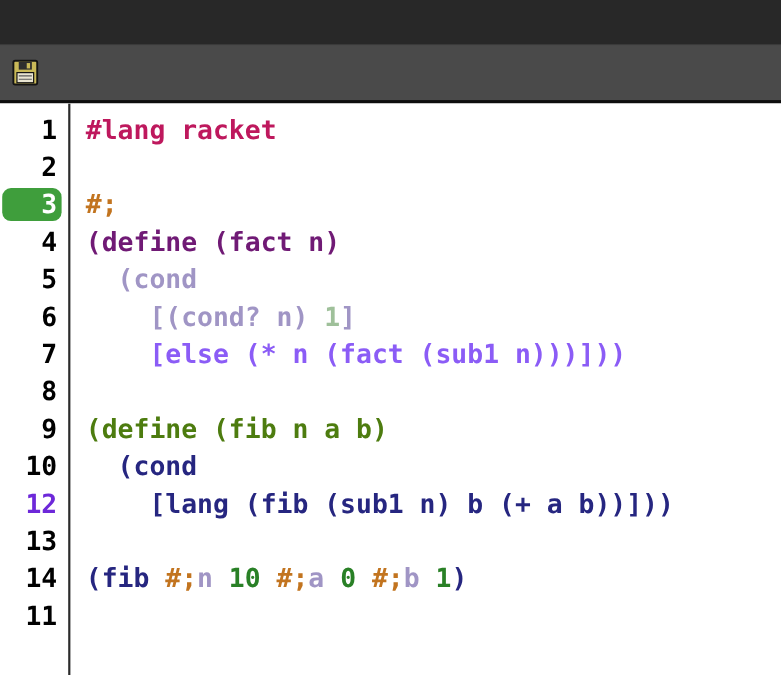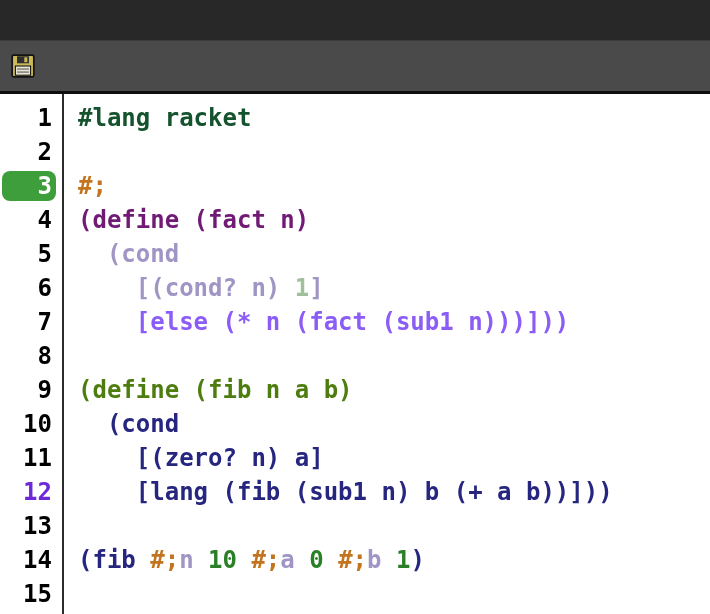--- a/index.html
+++ b/index.html
@@ -104,21 +104,21 @@
     </button>
   </div>
 
   <div class="editor">
     <div class="gutter-rule"></div>
     <div id="editor-lines">
         <div class="line">
           <div class="gutter-cell">
             <span class="num" style="color: rgb(0, 0, 0);">1</span>
           </div>
-          <div class="code-cell"><span style="color: #14532d;">#lang racket</span></div>
+          <div class="code-cell"><span style="color: #be185d;">#lang racket</span></div>
         </div>
         <div class="line">
           <div class="gutter-cell">
             <span class="num" style="color: rgb(0, 0, 0);">2</span>
           </div>
           <div class="code-cell"></div>
         </div>
         <div class="line">
           <div class="gutter-cell">
             <span class="num current" style="background: rgb(63, 158, 60);">3</span>
@@ -162,44 +162,38 @@
           <div class="code-cell"><span style="color: #4d7c0f;">(define (fib n a b)</span></div>
         </div>
         <div class="line">
           <div class="gutter-cell">
             <span class="num" style="color: rgb(0, 0, 0);">10</span>
           </div>
           <div class="code-cell"><span style="color: rgb(38, 38, 128);">  (cond</span></div>
         </div>
         <div class="line">
           <div class="gutter-cell">
-            <span class="num" style="color: rgb(0, 0, 0);">11</span>
-          </div>
-          <div class="code-cell"><span style="color: rgb(38, 38, 128);">    [(zero? n) a]</span></div>
-        </div>
-        <div class="line">
-          <div class="gutter-cell">
             <span class="num" style="color: #6d28d9;">12</span>
           </div>
           <div class="code-cell"><span style="color: rgb(38, 38, 128);">    [lang (fib (sub1 n) b (+ a b))]))</span></div>
         </div>
         <div class="line">
           <div class="gutter-cell">
             <span class="num" style="color: rgb(0, 0, 0);">13</span>
           </div>
           <div class="code-cell"></div>
         </div>
         <div class="line">
           <div class="gutter-cell">
             <span class="num" style="color: rgb(0, 0, 0);">14</span>
           </div>
           <div class="code-cell"><span style="color: rgb(38, 38, 128);">(fib </span><span style="color: rgb(194, 116, 31);">#;</span><span style="color: rgb(160, 149, 197);">n </span><span style="color: rgb(41, 128, 38);">10 </span><span style="color: rgb(194, 116, 31);">#;</span><span style="color: rgb(160, 149, 197);">a </span><span style="color: rgb(41, 128, 38);">0 </span><span style="color: rgb(194, 116, 31);">#;</span><span style="color: rgb(160, 149, 197);">b </span><span style="color: rgb(41, 128, 38);">1</span><span style="color: rgb(38, 38, 128);">)</span></div>
         </div>
         <div class="line">
           <div class="gutter-cell">
-            <span class="num" style="color: rgb(0, 0, 0);">15</span>
+            <span class="num" style="color: rgb(0, 0, 0);">11</span>
           </div>
           <div class="code-cell"></div>
         </div>
       </div>
   </div>
 
 </div>
 
 </body></html>

